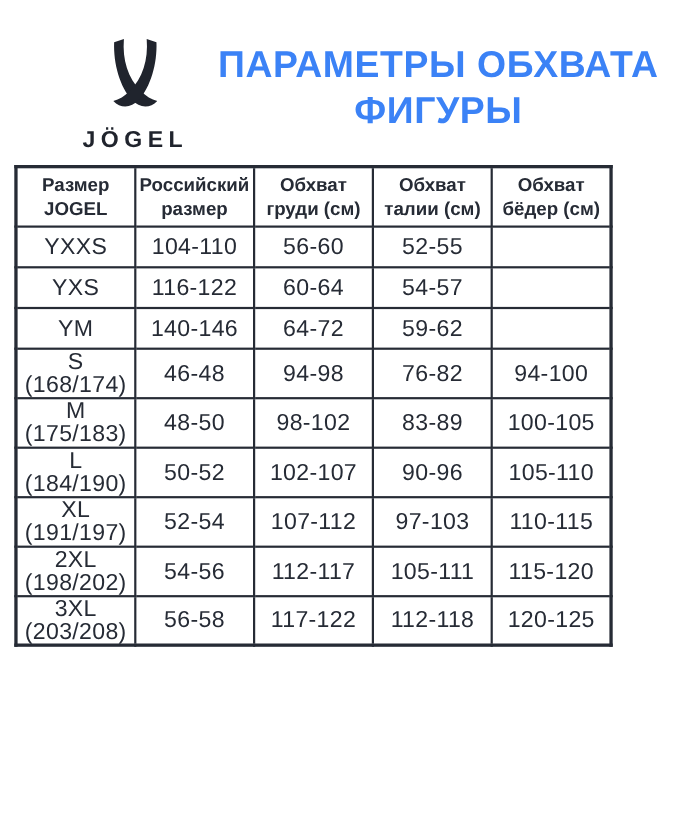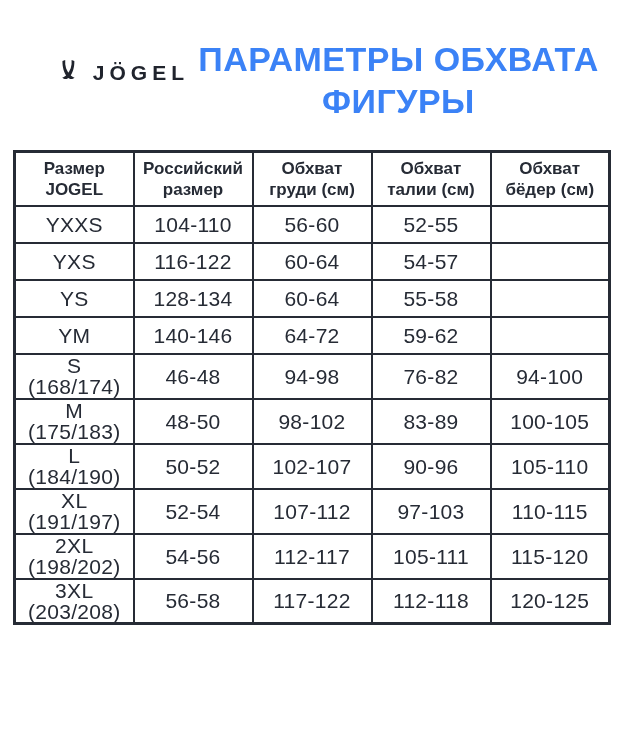--- a/index.html
+++ b/index.html
@@ -16,24 +16,23 @@
   .page-header {
     height: 150px;
     display: flex;
     align-items: flex-start;
     padding: 24px 16px 0 57px;
   }
   .logo-block {
     width: 132px;
     flex: 0 0 132px;
     display: flex;
-    flex-direction: row;
+    flex-direction: column;
     align-items: center;
     padding-top: 6px;
-    gap: 13px;
   }
   .logo-emblem { width: 74px; height: 82px; }
   .logo-wordmark {
     margin-top: 4px;
     font-size: 21px;
     font-weight: 700;
     letter-spacing: 5px;
     color: #20242d;
   }
   .title-block {
@@ -46,21 +45,21 @@
     line-height: 42px;
     font-weight: 700;
     color: #3b82f6;
     letter-spacing: 0.5px;
     white-space: pre-line;
   }
 
   
   .size-table-wrap { padding: 0 13px; }
   table.size-table {
-    width: 598px;
+    width: 544px;
     border-collapse: collapse;
     table-layout: fixed;
     border: 3px solid #262b35;
   }
   .size-table th, .size-table td {
     border: 2px solid #262b35;
     text-align: center;
     vertical-align: middle;
     white-space: pre-line;
     color: #262b35;
@@ -132,27 +131,20 @@
           <td></td>
         </tr>
         <tr class="row-y">
           <td>YXS</td>
           <td>116-122</td>
           <td>60-64</td>
           <td>54-57</td>
           <td></td>
         </tr>
         <tr class="row-y">
-          <td>YS</td>
-          <td>128-134</td>
-          <td>60-64</td>
-          <td>55-58</td>
-          <td></td>
-        </tr>
-        <tr class="row-y">
           <td>YM</td>
           <td>140-146</td>
           <td>64-72</td>
           <td>59-62</td>
           <td></td>
         </tr>
         <tr class="row-adult">
           <td>S
 (168/174)</td>
           <td>46-48</td>

